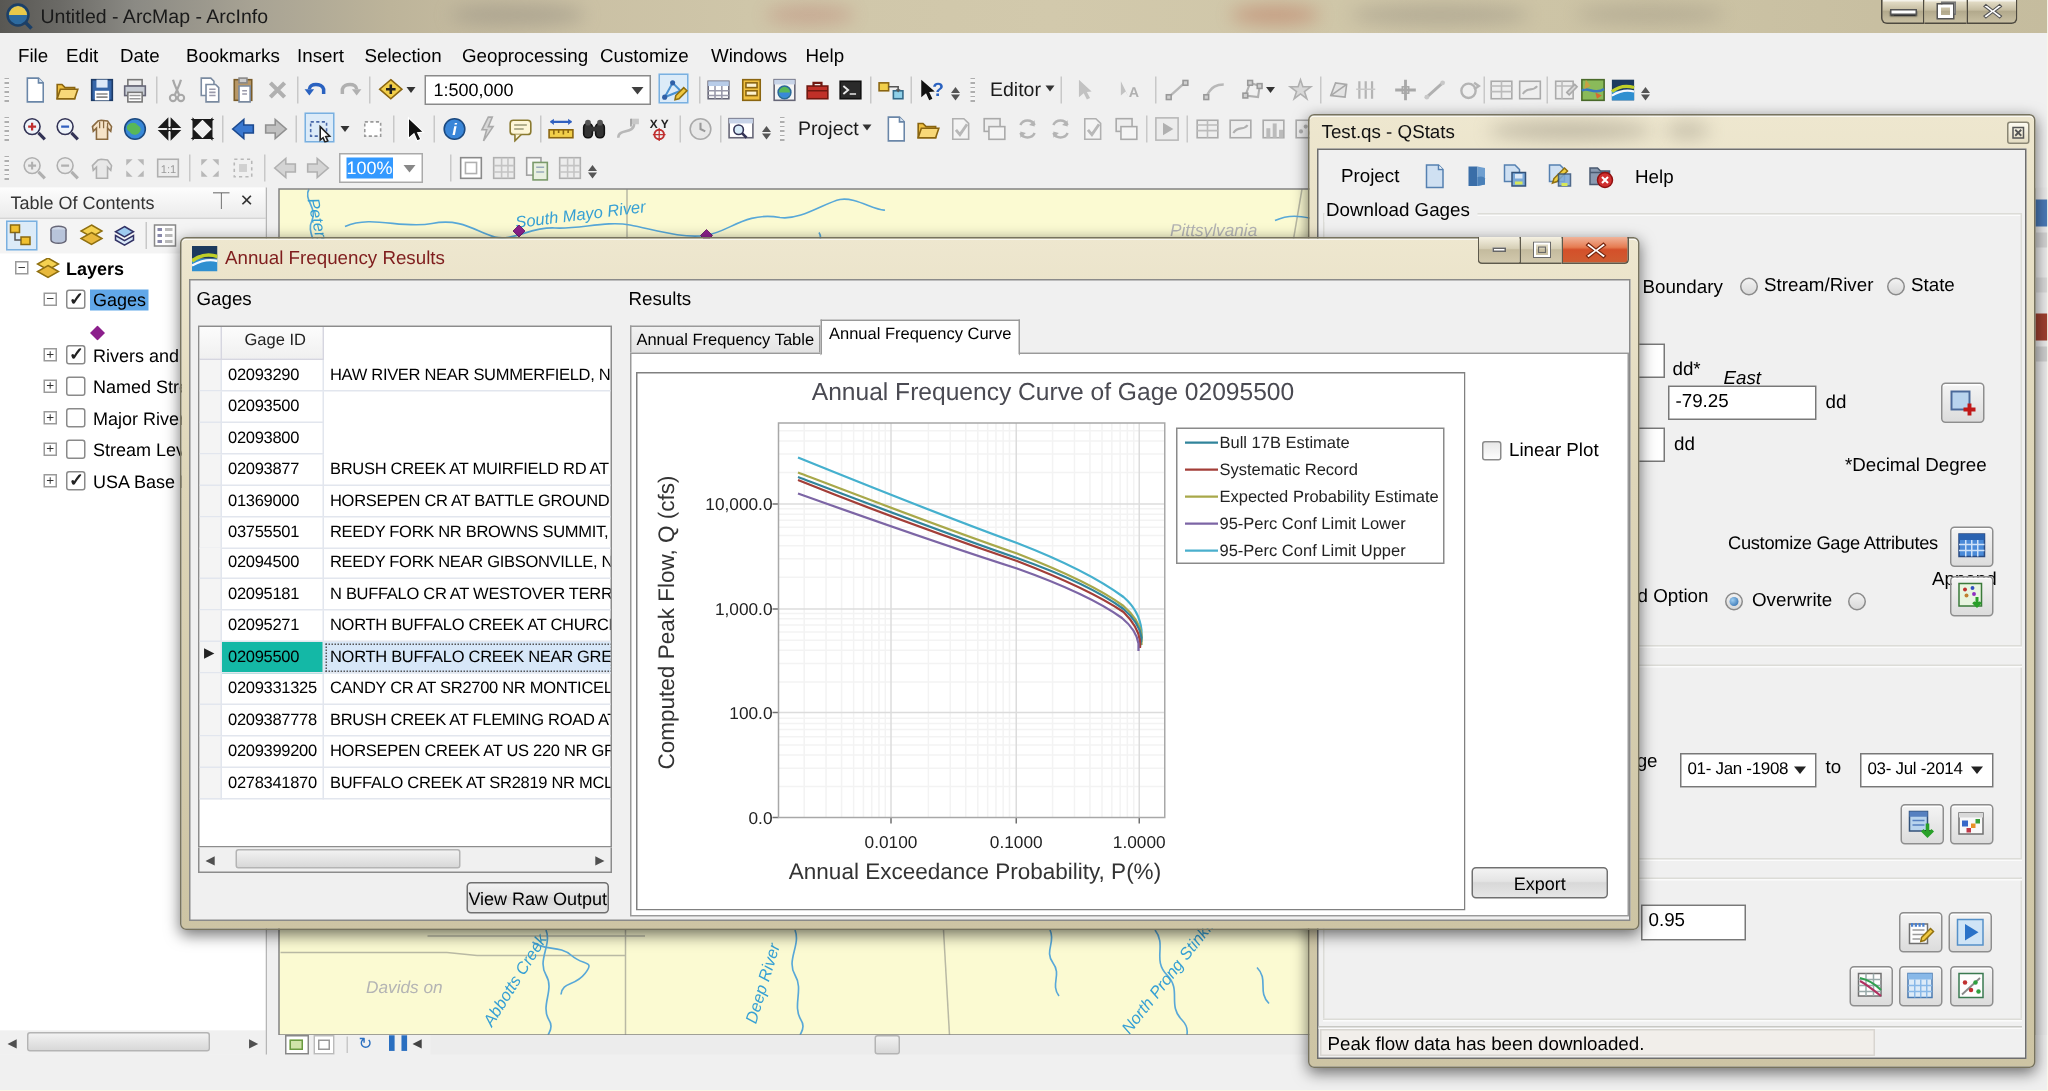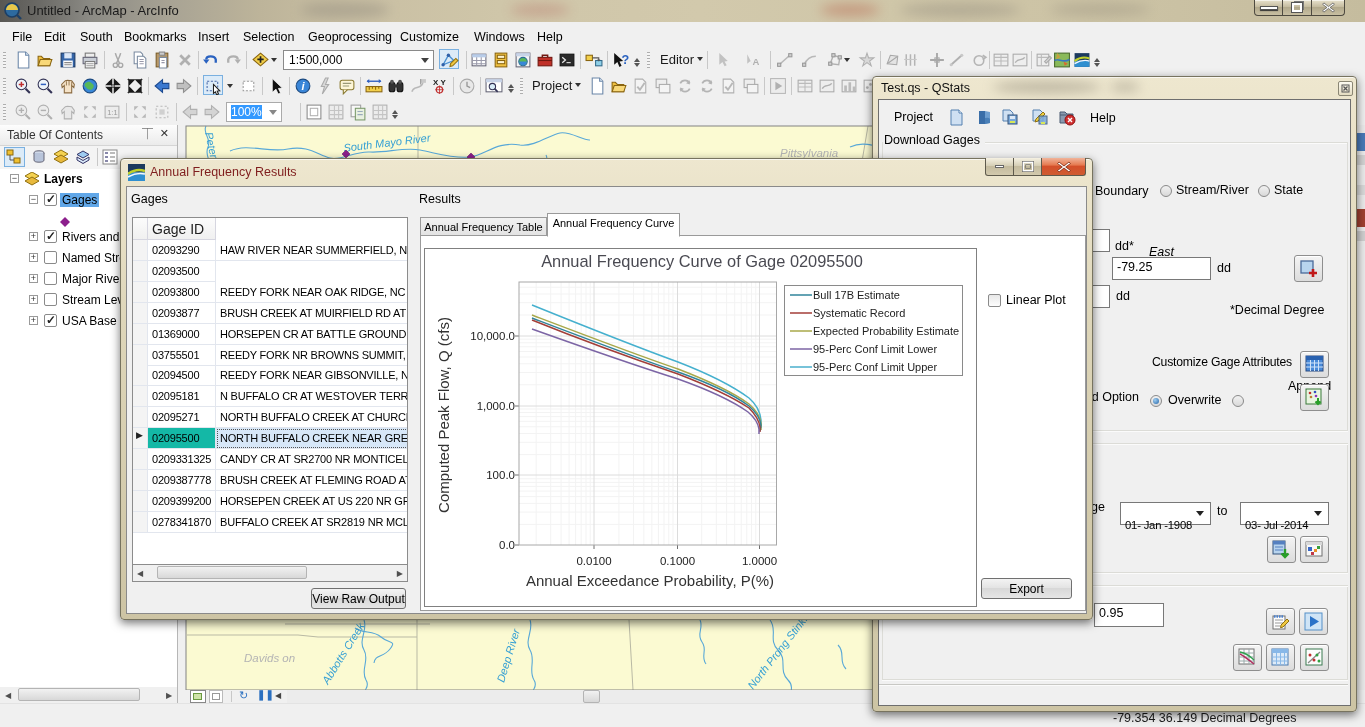--- a/index.html
+++ b/index.html
@@ -72,37 +72,37 @@
 
 
 #qstats { left:872px; top:76px; width:485px; height:636px; }
 #qtitle { position:absolute; left:9px; top:5px; font-size:12.5px; color:#111; }
 .groupline { position:absolute; background:#dcdcd7; height:1px; box-shadow:0 1px 0 #fbfbfb; }
 .gvline { position:absolute; background:#dcdcd7; width:1px; }
 .radio { position:absolute; width:12px; height:12px; border-radius:50%; background:linear-gradient(180deg,#f2f2f2,#d9d9d9); border:1px solid #8a8a8a; }
 .radio.sel::after { content:""; position:absolute; left:2px; top:2px; width:6px; height:6px; border-radius:50%; background:radial-gradient(circle at 35% 35%,#9ecdf0,#2464a8); }
 .qlabel { position:absolute; font-size:12.5px; color:#000; white-space:nowrap; }
 .field { position:absolute; background:#fff; border:1px solid #787878; font-size:12.5px; padding:2px 4px; }
-.field.dt { font-size:11.3px; padding-top:16px; letter-spacing:-0.2px; }
+.field.dt { font-size:11.3px; padding-top:4px; letter-spacing:-0.2px; }
 .ibtn { position:absolute; width:29px; height:27px; border:1px solid #8e8e8e; border-radius:3px; background:linear-gradient(180deg,#f4f4f4,#dcdcdc); box-shadow:inset 0 1px 0 #fff; }
 .ibtn svg { position:absolute; left:4px; top:3px; }
 
 
 #afr { left:120px; top:158px; width:973px; height:462px; }
 #afrtitle { position:absolute; left:30px; top:7px; font-size:12.5px; color:#7f1d1d; }
 #afrbtns { position:absolute; right:7px; top:0px; height:18px; display:flex; }
 .dbtn { height:18px; border:1px solid #5e5a4c; border-top:none; display:flex; align-items:center; justify-content:center; background:linear-gradient(180deg,#f5f1e2,#d6cfb6 45%,#c4bb9e 50%,#d2c9ad); }
 #dmin { width:29px; border-radius:0 0 0 3px; }
 #dmax { width:27px; border-left:none; border-right:none; }
 #dclose { width:45px; border-radius:0 0 3px 0; background:linear-gradient(180deg,#f0b49a,#e67c52 40%,#d4502a 50%,#cf5c31); }
 #afrclient { position:absolute; left:6px; top:28px; width:961px; height:428px; background:#f0f0f0; border:1px solid #8a8a8a; overflow:hidden; }
 
 
 #gtable { position:absolute; left:5px; top:30px; width:276px; height:348px; background:#fff; border:1px solid #8c8c8c; overflow:hidden; }
-.gh { position:absolute; top:0; height:22px; background:linear-gradient(180deg,#fcfcfc,#f0f0f0); border-right:1px solid #d6d6e0; border-bottom:1px solid #d6d6e0; font-size:14px; color:#222; padding:3px 0 0 4px; }
+.gh { position:absolute; top:0; height:22px; background:linear-gradient(180deg,#fcfcfc,#f0f0f0); border-right:1px solid #d6d6e0; border-bottom:1px solid #d6d6e0; font-size:11px; color:#222; padding:3px 0 0 4px;text-align:center; }
 .gr { position:absolute; height:21px; font-size:11px; white-space:nowrap; }
 .gc { position:absolute; top:0; height:21px; border-right:1px solid #e2e6ee; border-bottom:1px solid #e2e6ee; padding:4px 0 0 4px; overflow:hidden; letter-spacing:-0.2px; }
 #gvscroll { position:absolute; left:5px; top:378px; width:276px; height:17px; background:#f0f0f0; border:1px solid #8c8c8c; border-top:none; }
 .button { position:absolute; border:1px solid #707070; border-radius:3px; background:linear-gradient(180deg,#f3f3f3,#e4e4e4 45%,#d8d8d8 50%,#e6e6e6); font-size:12px; text-align:center; }
 
 
 .tab { position:absolute; font-size:11px; padding-top:3px; text-align:center; white-space:nowrap; overflow:hidden; }
 #tabpage { position:absolute; left:293px; top:48px; width:666px; height:376px; background:#fff; border:1px solid #9a9a9a; }
 </style>
 </head>
@@ -133,21 +133,21 @@
           <svg width="13" height="11" viewBox="0 0 14 12">
             <path d="M2 1 L7 5 L12 1 L13.5 2.5 L8.7 6 L13.5 9.5 L12 11 L7 7 L2 11 L0.5 9.5 L5.3 6 L0.5 2.5 z" fill="#fff" stroke="#555" stroke-width="0.8"></path>
           </svg>
         </div>
   </div>
 </div>
 
 <div id="menubar">
   <span style="left:12px;">File</span>
       <span style="left:44px;">Edit</span>
-      <span style="left:80px;">South</span>
+      <span style="left:80px;">Date</span>
       <span style="left:124px;">Bookmarks</span>
       <span style="left:198px;">Insert</span>
       <span style="left:243px;">Selection</span>
       <span style="left:308px;">Geoprocessing</span>
       <span style="left:400px;">Customize</span>
       <span style="left:474px;">Windows</span>
       <span style="left:537px;">Help</span>
 </div>
 
 <div class="toolrow" id="tb1">
@@ -856,23 +856,20 @@
   <div class="abs" style="left:22px; top:0px; width:14px; height:13px; border:1px solid #bbb; background:#fff;">
     <div class="abs" style="left:2px; top:2px; width:8px; height:7px; border:1px solid #999;"></div>
   </div>
   <div class="tsep" style="left:44px; top:1px; height:11px;"></div>
   <span class="abs" style="left:52px; top:-1px; color:#2a6fc0; font-size:11px;">↻</span>
   <span class="abs" style="left:70px; top:-1px; color:#2a6fc0; font-size:10px; font-weight:bold;">❚❚</span>
   <span class="abs" style="left:88px; top:1px; color:#444; font-size:8px;">◀</span>
   <div class="sbtrack abs" style="left:100px; top:0px; width:1070px; height:13px;"></div>
   <div class="sbthumb abs" style="left:396px; top:0px; width:17px; height:13px;"></div>
 </div>
-<div id="statusbar">
-      <span id="coords">-79.354  36.149 Decimal Degrees</span>
-    </div>
 <div id="rightstrip">
   <div class="abs" style="left:0; top:8px; width:8px; height:18px; background:#4a7ab8;"></div>
   <div class="abs" style="left:0; top:30px; width:8px; height:10px; background:#d4d4d4;"></div>
   <div class="abs" style="left:0; top:60px; width:8px; height:10px; background:#dadada;"></div>
   <div class="abs" style="left:0; top:84px; width:8px; height:18px; background:#a04030;"></div>
   <div class="abs" style="left:0; top:106px; width:8px; height:10px; background:#d0d0d0;"></div>
 </div>
 
 <div class="win" id="qstats">
   <div class="winframe"></div>
@@ -1034,20 +1031,23 @@
       <svg width="20" height="20" viewBox="0 0 20 20">
             <rect x="1" y="1" width="16" height="16" fill="#fdfdfd" stroke="#3a7a50"></rect>
             <path d="M3 15 L15 4" stroke="#888" stroke-width="1.2"></path>
             <circle cx="5" cy="7" r="1.5" fill="#c03030"></circle>
             <circle cx="9" cy="12" r="1.5" fill="#c03030"></circle>
             <circle cx="12" cy="7" r="1.5" fill="#30a040"></circle>
             <circle cx="14" cy="13" r="1.5" fill="#30a040"></circle>
           </svg>
     </div>
     <div class="groupline" style="left:0px; top:584px; width:469px; background:#c8c8c4;"></div>
+    <div class="abs" style="left:1px; top:586px; width:370px; height:18px; background:#f1eeea; border:1px solid #d8d5d0;">
+      <span class="qlabel" style="left:4px; top:2px;">Peak flow data has been downloaded.</span>
+    </div>
   </div>
 </div>
 
 <div class="win" id="afr">
   <div class="winframe"></div>
   <svg class="abs" style="left:8px; top:6px;" width="17" height="17" viewBox="0 0 17 17">
     <rect x="0" y="0" width="17" height="8.5" fill="#1c3a5e"></rect>
     <rect x="0" y="8.5" width="17" height="8.5" fill="#2f8fd0"></rect>
     <path d="M0 10 Q8 4 17 7" fill="none" stroke="#c0d028" stroke-width="2.4"></path>
     <path d="M0 13 Q9 8 17 10" fill="none" stroke="#f5f8ff" stroke-width="1.6"></path>
@@ -1082,21 +1082,20 @@
               <div class="gc" style="left:15px; width:68px;">02093290</div>
               <div class="gc" style="left:83px; width:193px;">HAW RIVER NEAR SUMMERFIELD, NC</div>
             </div>
             <div class="gr" style="top:42.9px; left:0; width:276px;">
               <div class="gc" style="left:0; width:15px; background:#f4f4f4;"></div>
               <div class="gc" style="left:15px; width:68px;">02093500</div>
             </div>
             <div class="gr" style="top:63.8px; left:0; width:276px;">
               <div class="gc" style="left:0; width:15px; background:#f4f4f4;"></div>
               <div class="gc" style="left:15px; width:68px;">02093800</div>
-              <div class="gc" style="left:83px; width:193px;">REEDY FORK NEAR OAK RIDGE, NC</div>
             </div>
             <div class="gr" style="top:84.69999999999999px; left:0; width:276px;">
               <div class="gc" style="left:0; width:15px; background:#f4f4f4;"></div>
               <div class="gc" style="left:15px; width:68px;">02093877</div>
               <div class="gc" style="left:83px; width:193px;">BRUSH CREEK AT MUIRFIELD RD AT GR</div>
             </div>
             <div class="gr" style="top:105.6px; left:0; width:276px;">
               <div class="gc" style="left:0; width:15px; background:#f4f4f4;"></div>
               <div class="gc" style="left:15px; width:68px;">01369000</div>
               <div class="gc" style="left:83px; width:193px;">HORSEPEN CR AT BATTLE GROUND, NC</div>

